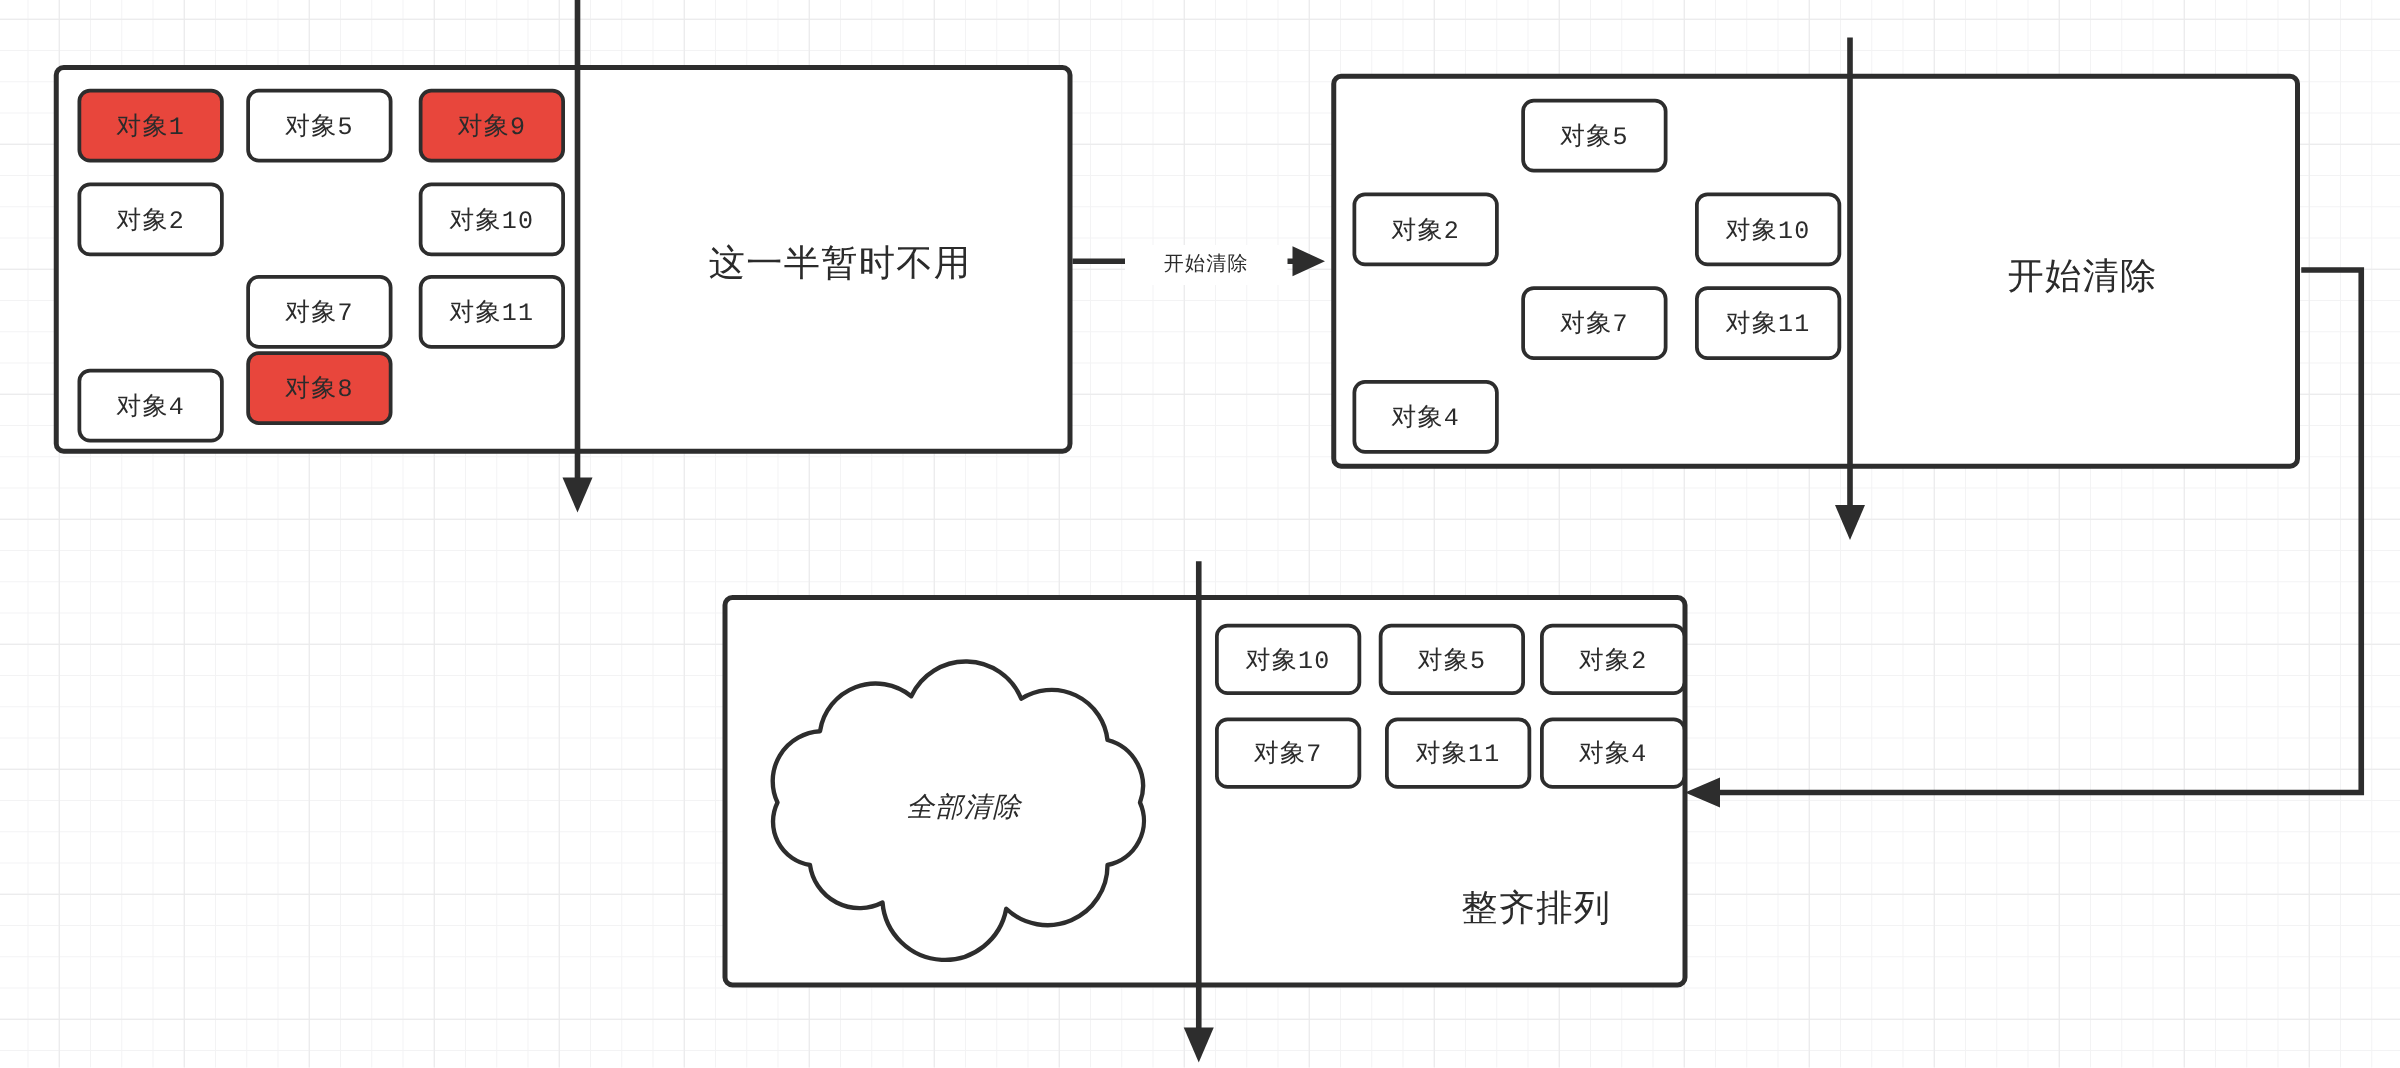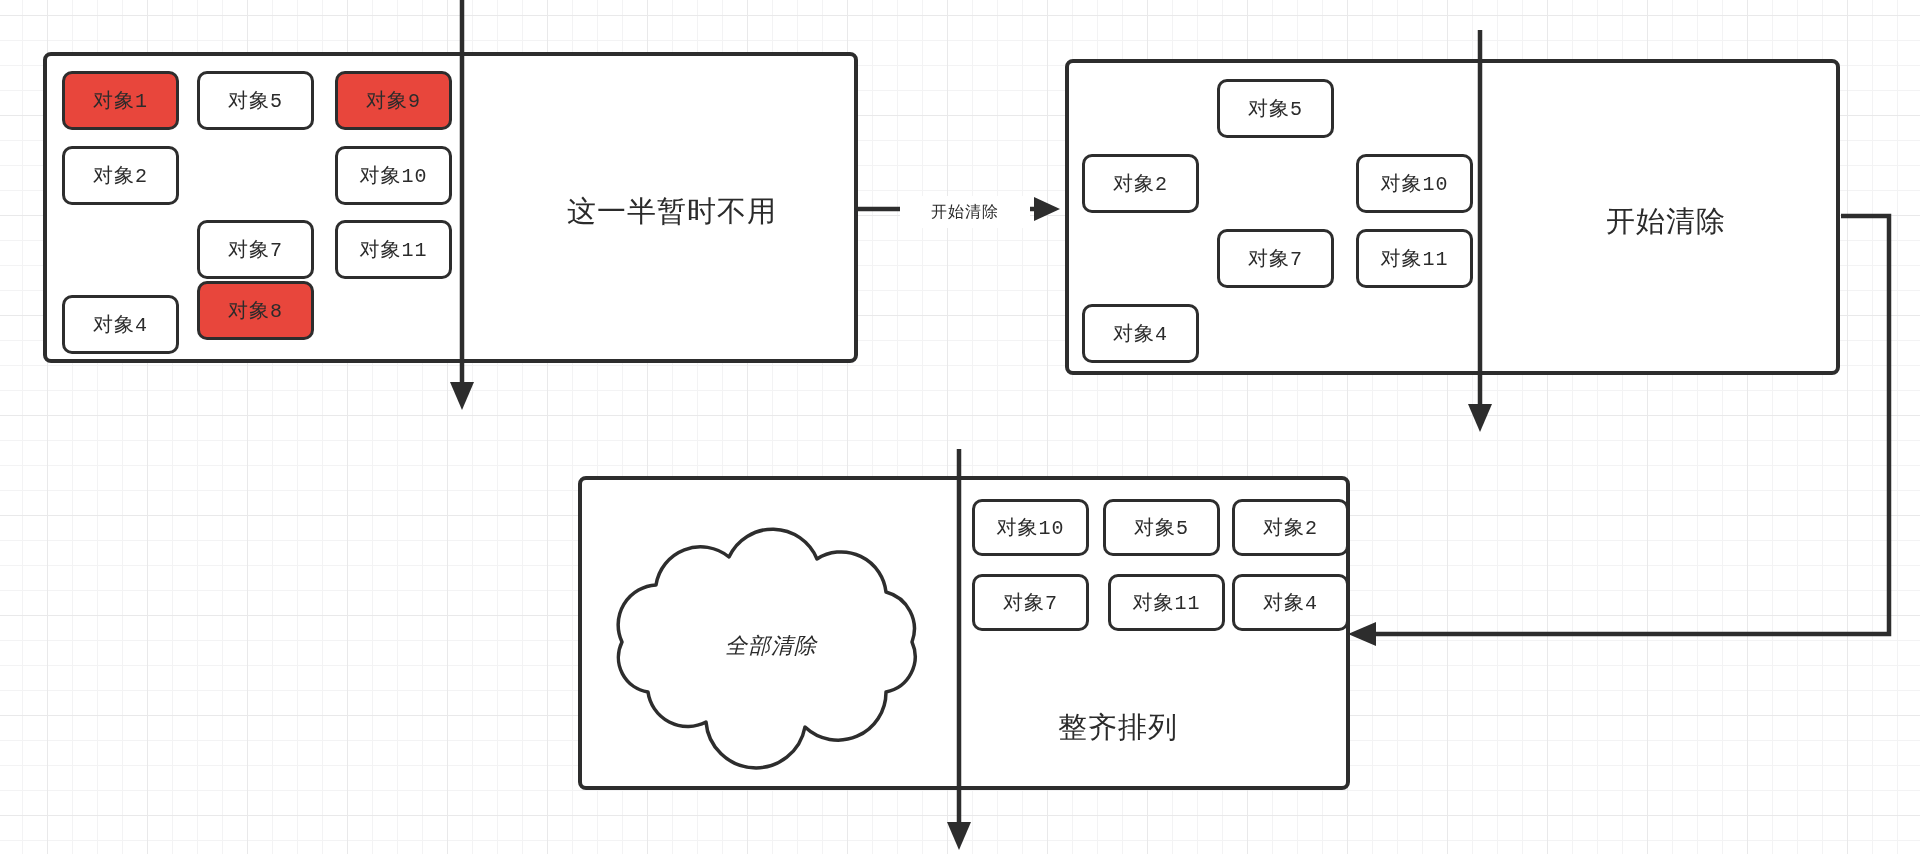--- a/index.html
+++ b/index.html
@@ -125,21 +125,21 @@
         A 35 35 0 0 1 11 100 Z"></path>
     </svg>
     <div class="caption cloud-label" style="left:89px;top:151px;width:200px;font-size:22px;font-style:italic;">全部清除</div>
 
     <div class="obj sm" style="left:390px;top:19px">对象10</div>
     <div class="obj sm" style="left:521px;top:19px">对象5</div>
     <div class="obj sm" style="left:650px;top:19px">对象2</div>
     <div class="obj sm" style="left:390px;top:94px">对象7</div>
     <div class="obj sm" style="left:526px;top:94px">对象11</div>
     <div class="obj sm" style="left:650px;top:94px">对象4</div>
-    <div class="caption" style="left:386px;top:232px;width:300px;">整齐排列</div>
+    <div class="caption" style="left:407px;top:232px;width:300px;text-align:right;">整齐排列</div>
   </div>
 
   <svg id="arrow-layer" viewBox="0 0 1920 854">
 
     <g>
       <line x1="462" y1="-4" x2="462" y2="386" stroke-width="4.5"></line>
       <polygon points="450,382 474,382 462,410"></polygon>
     </g>
 
     <g>

